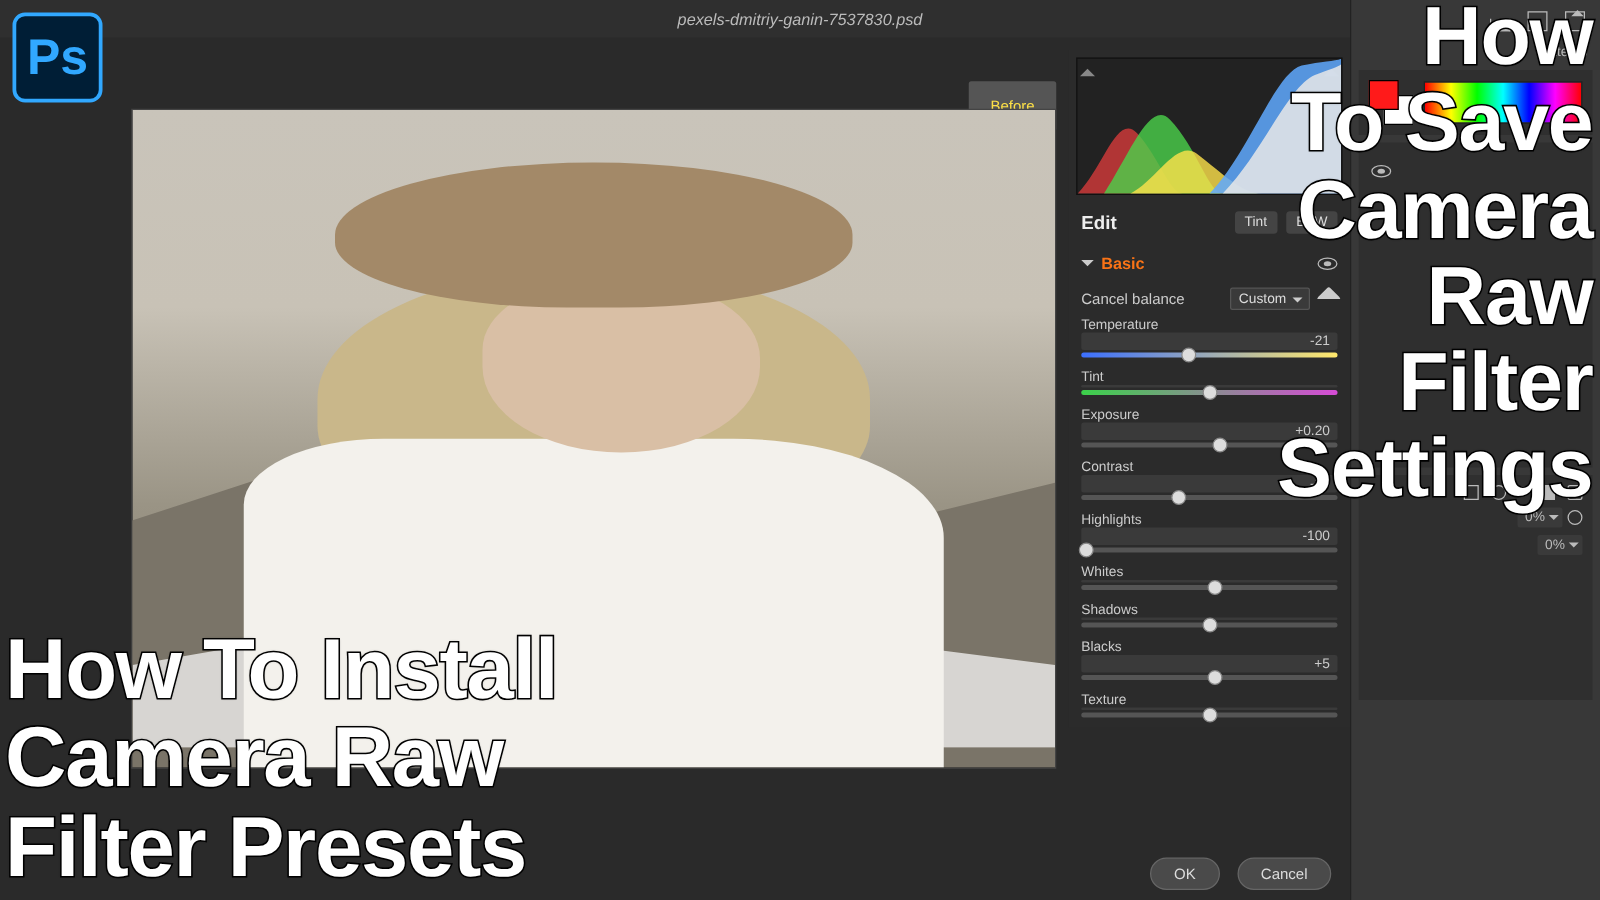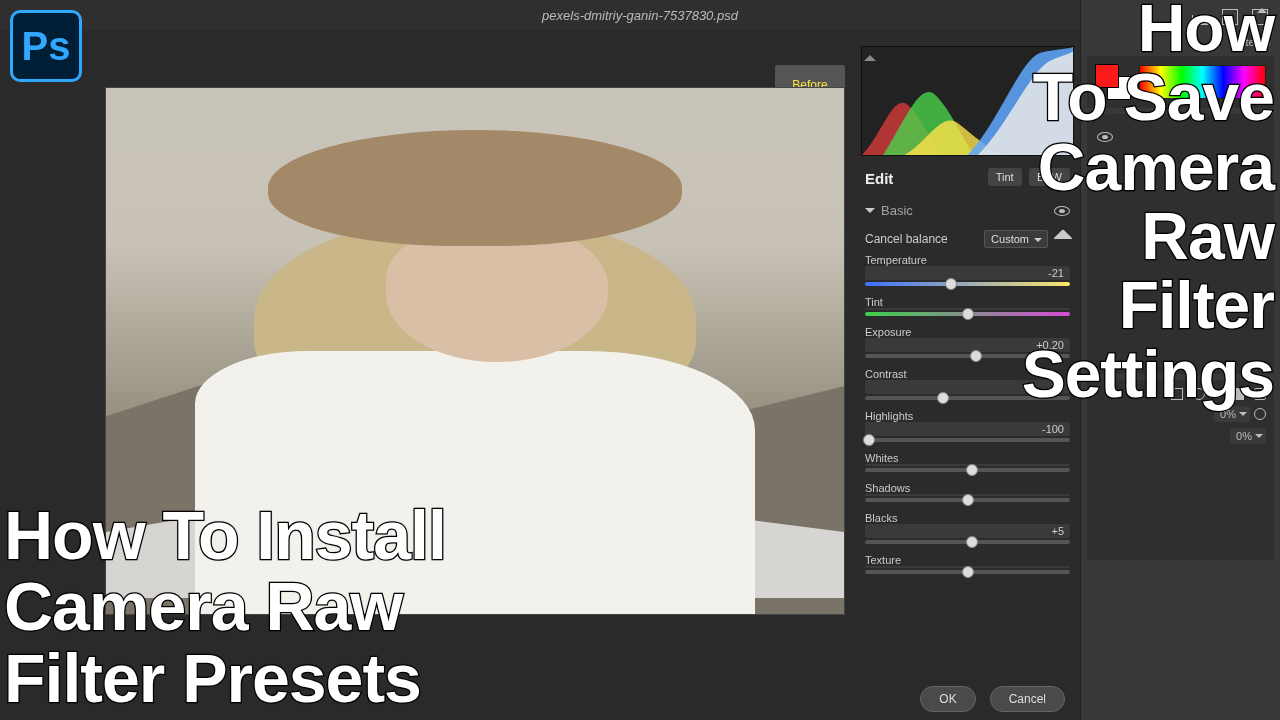--- a/index.html
+++ b/index.html
@@ -37,21 +37,21 @@
   
   .cr-panel { position: absolute; top: 40px; right: 200px; width: 225px; background: #2b2b2b; padding: 0; color: #ccc; font-size: 12px; }
   .histo { height: 110px; background: #222; position: relative; margin: 6px; border: 1px solid #111; overflow: hidden; }
   .histo .curve { position: absolute; bottom: 0; width: 100%; height: 100%; }
   .tri { position: absolute; top: 2px; width: 0; height: 0; border: 6px solid transparent; border-bottom-color: #888; }
   .tri.l{left:2px;} .tri.r{right:2px;}
   .edit-row { display: flex; align-items: flex-start; justify-content: space-between; padding: 8px 10px; }
   .edit-title { font-size: 15px; font-weight: 600; color: #eee; }
   .pill { background: #444; color: #ddd; font-size: 11px; padding: 3px 8px; border-radius: 3px; margin-left: 4px; }
   .row { display: flex; align-items: center; justify-content: space-between; padding: 4px 10px; }
-  .section-hdr { display: flex; align-items: center; gap: 6px; padding: 8px 10px; color: #a3a3a3; font-weight: 400; font-size: 13px; }
+  .section-hdr { display: flex; align-items: center; gap: 6px; padding: 8px 10px; color: #f97316; font-weight: 700; font-size: 13px; }
   .chev { width: 0; height: 0; border: 5px solid transparent; border-top-color: #ccc; transform: translateY(2px); }
   .select-fake { background: #3a3a3a; border: 1px solid #555; padding: 2px 18px 2px 6px; font-size: 11px; color: #ddd; position: relative; border-radius: 2px; }
   .select-fake::after{content:"";position:absolute;right:5px;top:7px;border:4px solid transparent;border-top-color:#ccc;}
   .eyedrop { width: 14px; height: 14px; background: linear-gradient(135deg,#ccc 50%,transparent 50%); transform: rotate(45deg); border-radius: 2px; }
   .slider-row { padding: 2px 10px 8px; }
   .slider-label-row { display: flex; justify-content: flex-start; font-size: 11px; color: #ccc; margin-bottom: 2px; flex-direction: column; }
   .slider-val { background: #3a3a3a; padding: 1px 6px; border-radius: 2px; font-size: 11px; min-width: 38px; text-align: right; }
   .track { height: 4px; background: #555; position: relative; border-radius: 2px; }
   .track.temp { background: linear-gradient(90deg,#3b6fff,#ffe86b); }
   .track.tint { background: linear-gradient(90deg,#3bd14a,#d64bd6); }

